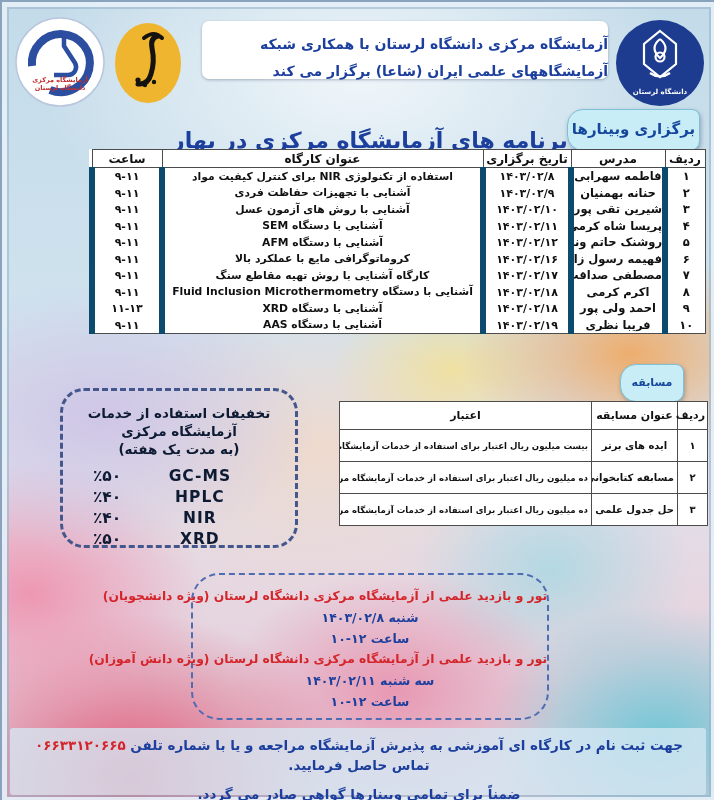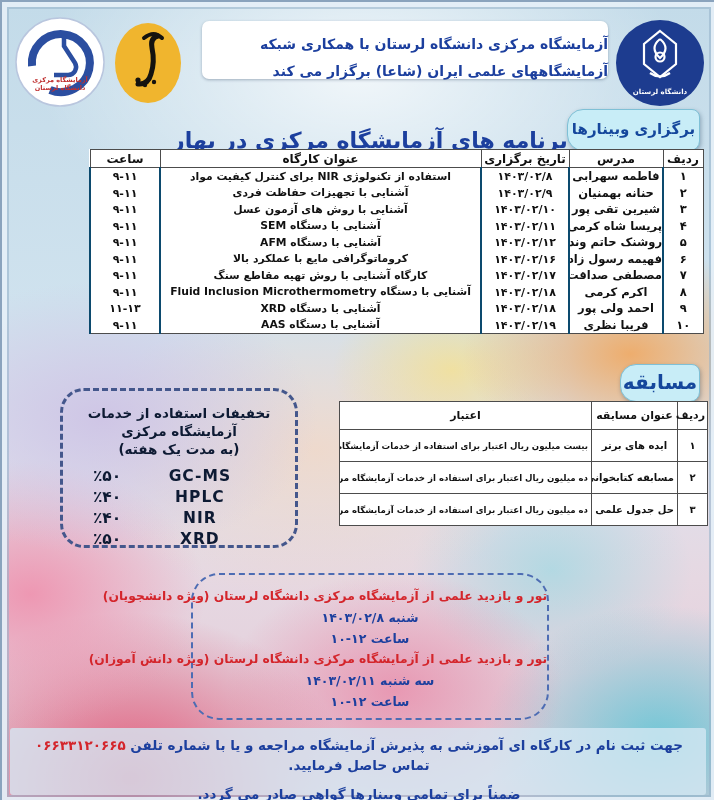--- a/index.html
+++ b/index.html
@@ -38,27 +38,27 @@
   .logo-lab .ring { position:absolute; inset:0; }
   .logo-lab .lab-text { position:absolute; left:0; right:0; top:60px; text-align:center; color:#c03030; font-size:6.5px; line-height:8px; }
 
   
   .tab {
     background:#c8edf7; border:1.5px solid #7fc0d6; color:#15479c; text-align:center;
     border-radius:16px 8px 10px 16px; box-shadow:1px 2px 4px rgba(30,60,90,0.35);
     box-sizing:border-box;
   }
   .tab-webinars { left:565px; top:107px; width:133px; height:42px; font-size:15px; line-height:39px; }
-  .tab-contest  { left:618px; top:362px; width:80px;  height:38px; font-size:20px; line-height:35px; }
+  .tab-contest  { left:618px; top:362px; width:64px;  height:38px; font-size:11px; line-height:35px; }
 
   
   table { border-collapse:collapse; table-layout:fixed; background:#fff; color:#111; font-weight:bold; }
   .webinar-table { left:87px; top:147px; width:613px; position:absolute; border:1px solid #4c4c4c; font-size:11.5px; }
   .webinar-table th { border:1px solid #4c4c4c; height:17px; font-size:12px; padding:0 2px; }
-  .webinar-table td { border-left:2px solid #0c4a6e; border-right:1px solid #4c4c4c; height:16.5px; padding:0 0; text-align:center; white-space:nowrap; overflow:hidden; }
+  .webinar-table td { border-left:6px solid #0c4a6e; border-right:1px solid #4c4c4c; height:16.5px; padding:0 0; text-align:center; white-space:nowrap; overflow:hidden; }
   .webinar-table td.c-title { font-size:10.8px; }
   .webinar-table td .num { font-size:11px; }
 
   .contest-table { left:337px; top:399px; width:368px; position:absolute; border:1px solid #4c4c4c; }
   .contest-table th { border:1px solid #4c4c4c; height:27px; font-size:11px; padding:0 2px; }
   .contest-table td { border:1px solid #4c4c4c; height:31px; padding:0 3px; text-align:center; white-space:nowrap; overflow:hidden; font-size:10px; }
   .contest-table td.c-prize { font-size:8.6px; }
 
   
   .discount-box {

